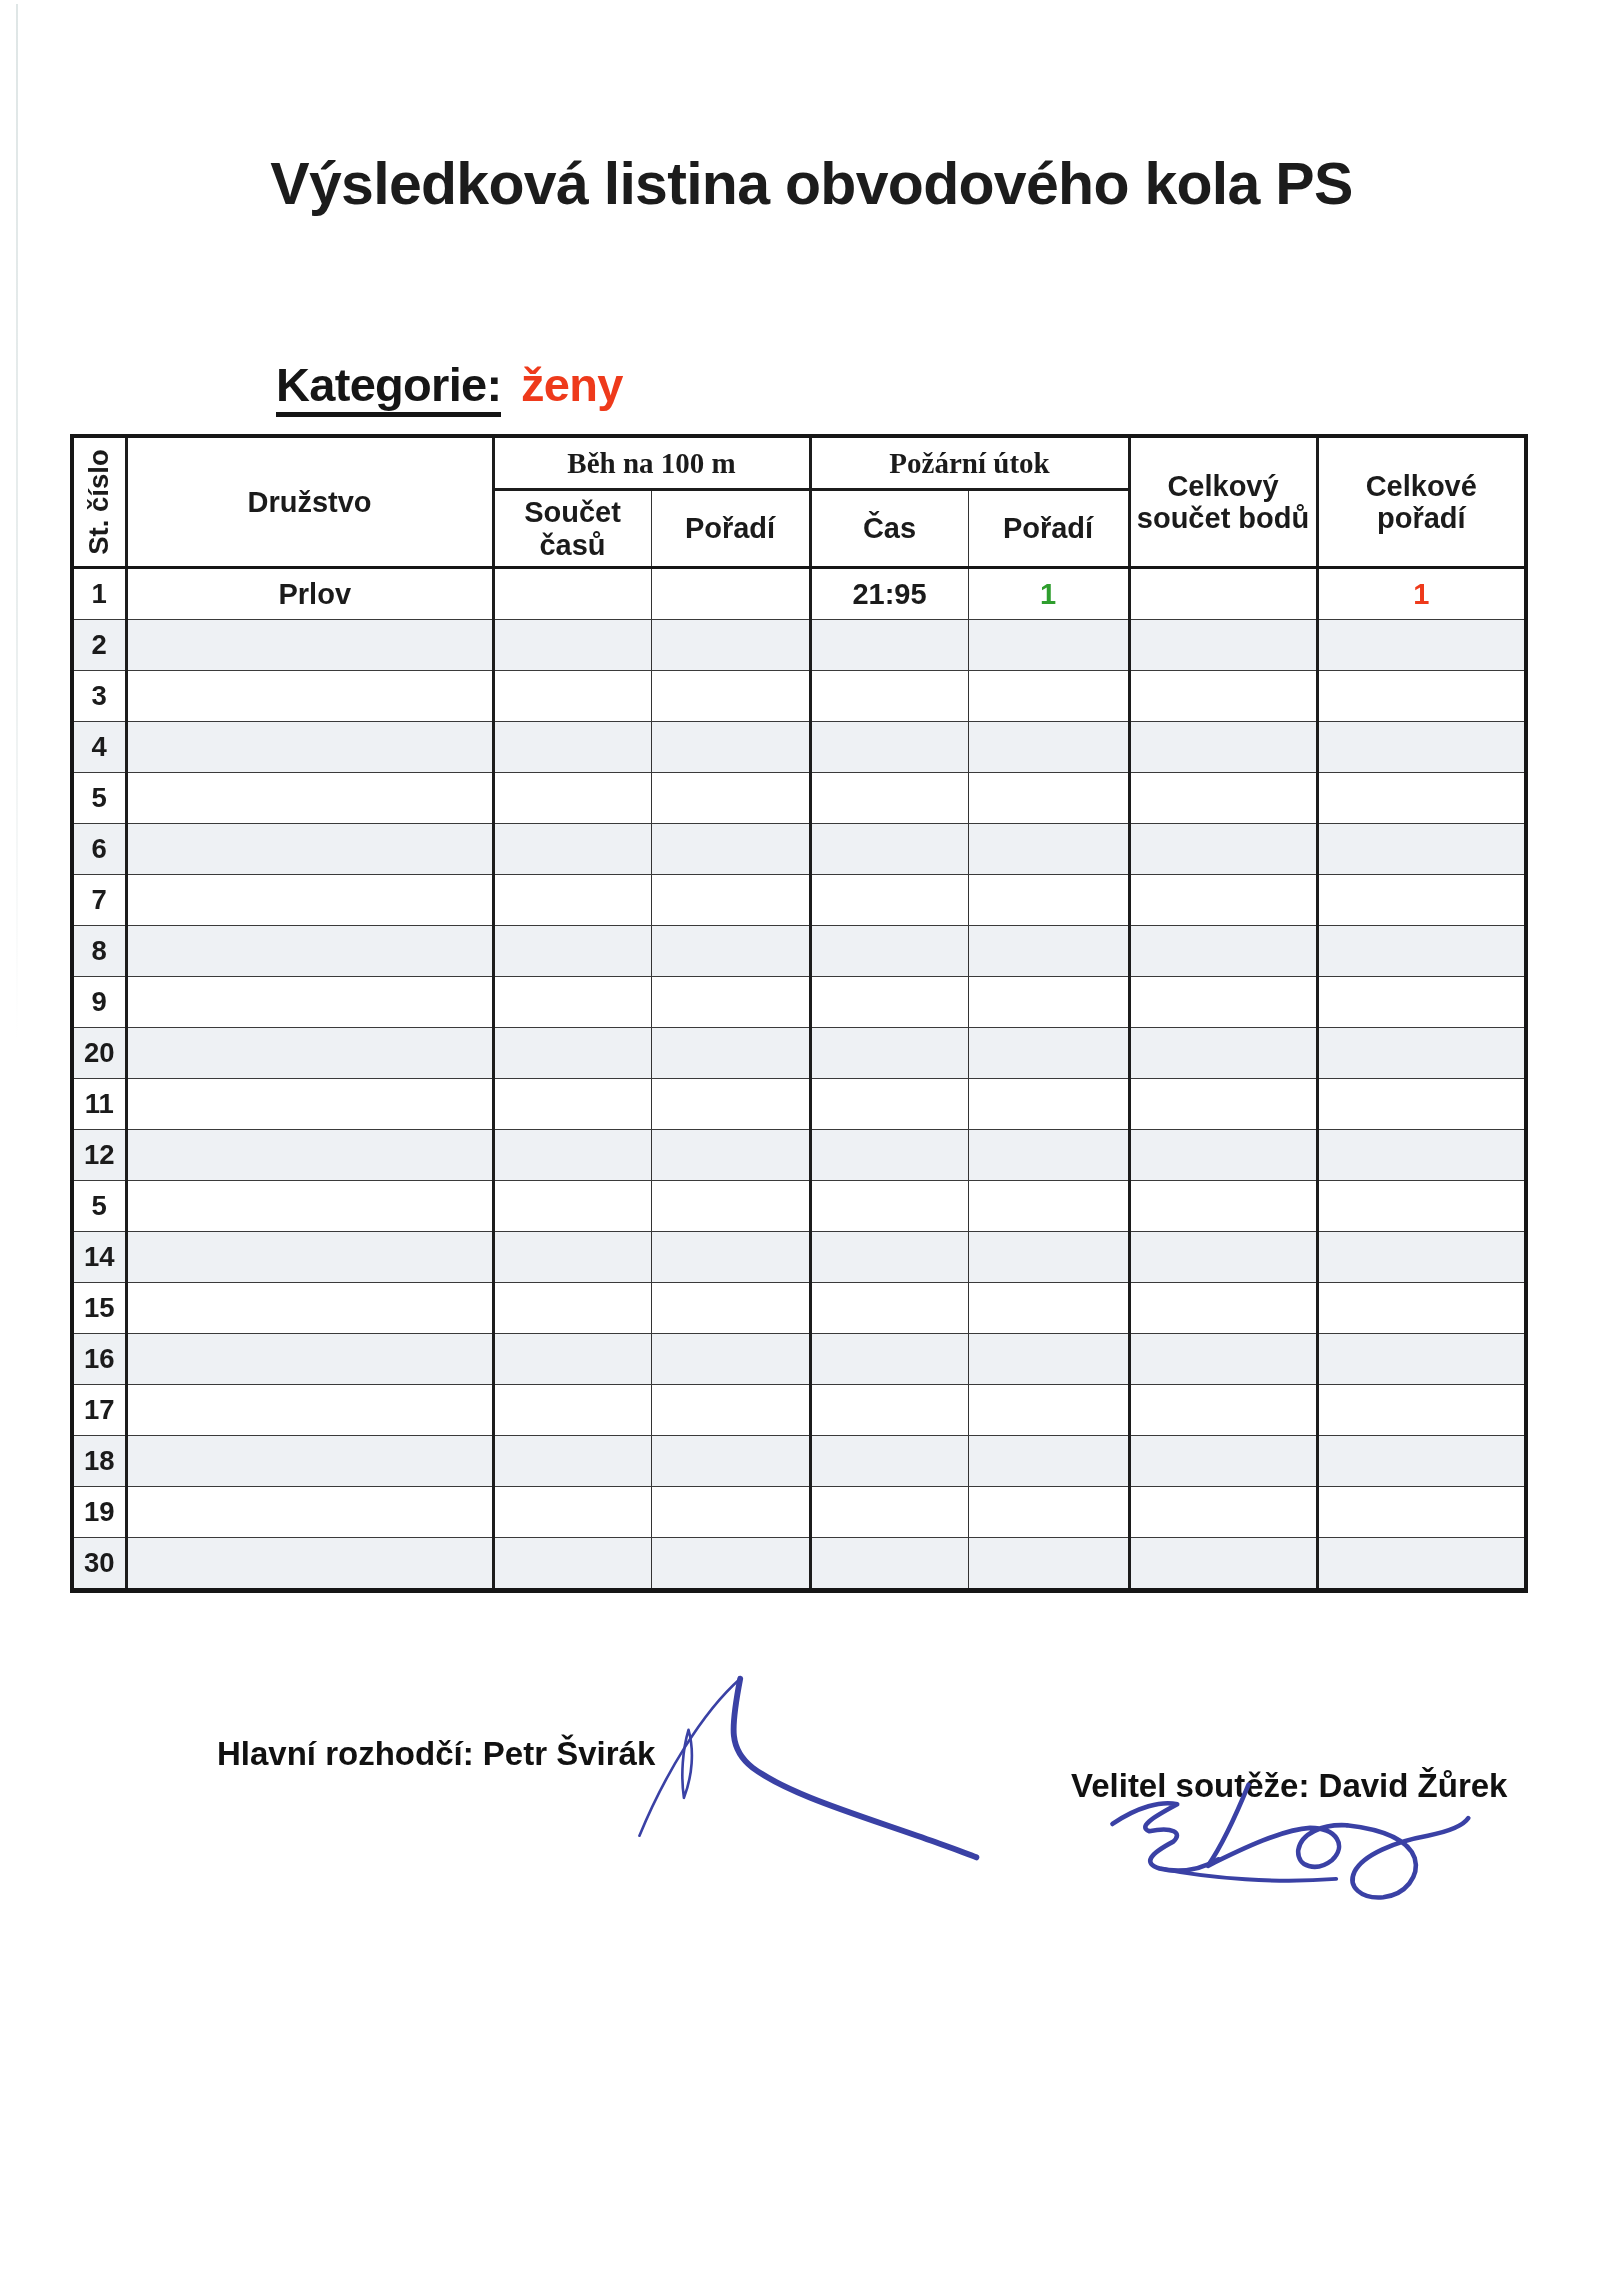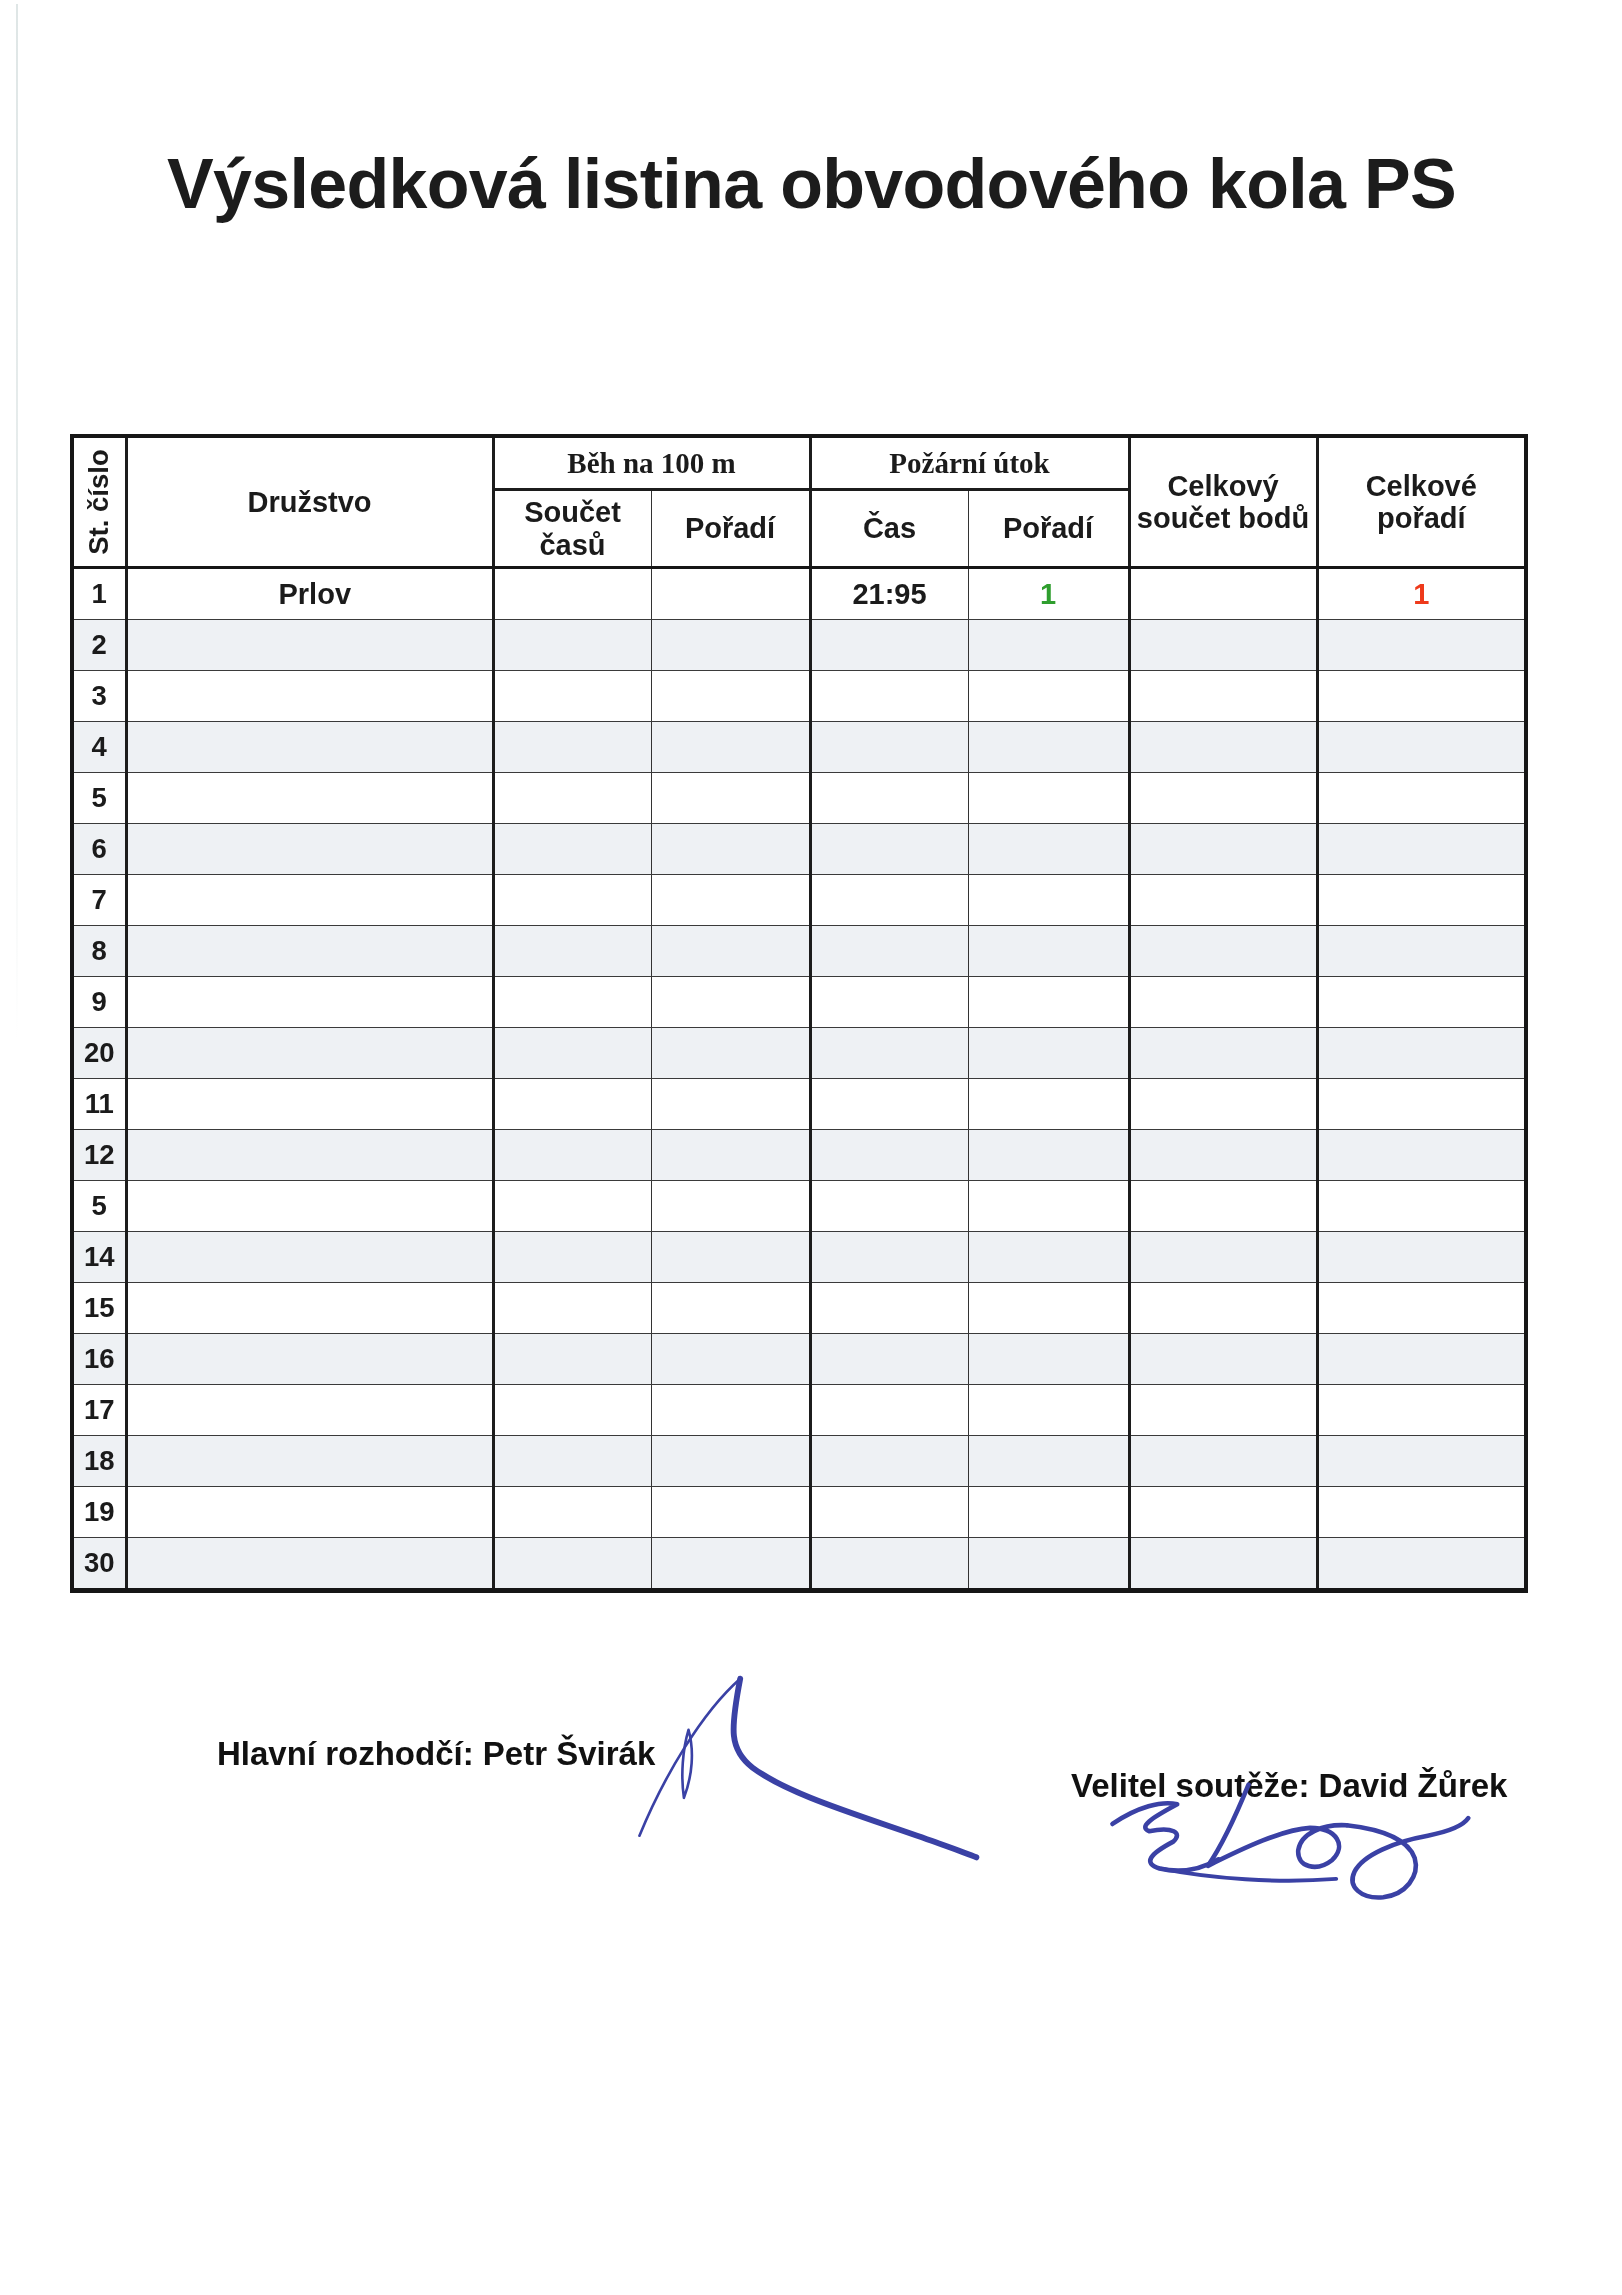--- a/index.html
+++ b/index.html
@@ -12,21 +12,21 @@
     overflow:hidden;
   }
   
   .scan-line{
     position:absolute;left:16.4px;top:3.9px;width:2px;height:1034px;
     background:linear-gradient(#dfe6e6,#e9eeee 60%,rgba(233,238,238,0));
   }
   .title{
     position:absolute;left:0;right:0;top:134px;
     text-align:center;
-    font-size:70px;font-weight:700;line-height:101px;
+    font-size:59px;font-weight:700;line-height:101px;
     color:#1c1c1c;
     letter-spacing:-0.7px;
   }
   .title .gap{display:inline-block;width:69px;}
   .category{
     position:absolute;left:276px;top:357px;
     font-size:47px;font-weight:700;letter-spacing:-0.7px;
   }
   .category .cat-label{
     border-bottom:5.2px solid #141414;
@@ -90,20 +90,23 @@
 <body>
 
 <div class="page">
 
   <div class="scan-line"></div>
 
   <div class="title">
     <div>Výsledková listina obvodového kola PS</div>
   </div>
 
+  <div class="category">
+    <span class="cat-label">Kategorie:</span><span class="cat-value" id="cat-value" style="color: rgb(238, 58, 27);">ženy</span>
+  </div>
 
   <table class="results">
     <colgroup>
       <col style="width:54px">
         <col style="width:367px">
       <col style="width:158px">
         <col style="width:159px">
       <col style="width:158px">
         <col style="width:161px">
       <col style="width:188px">

